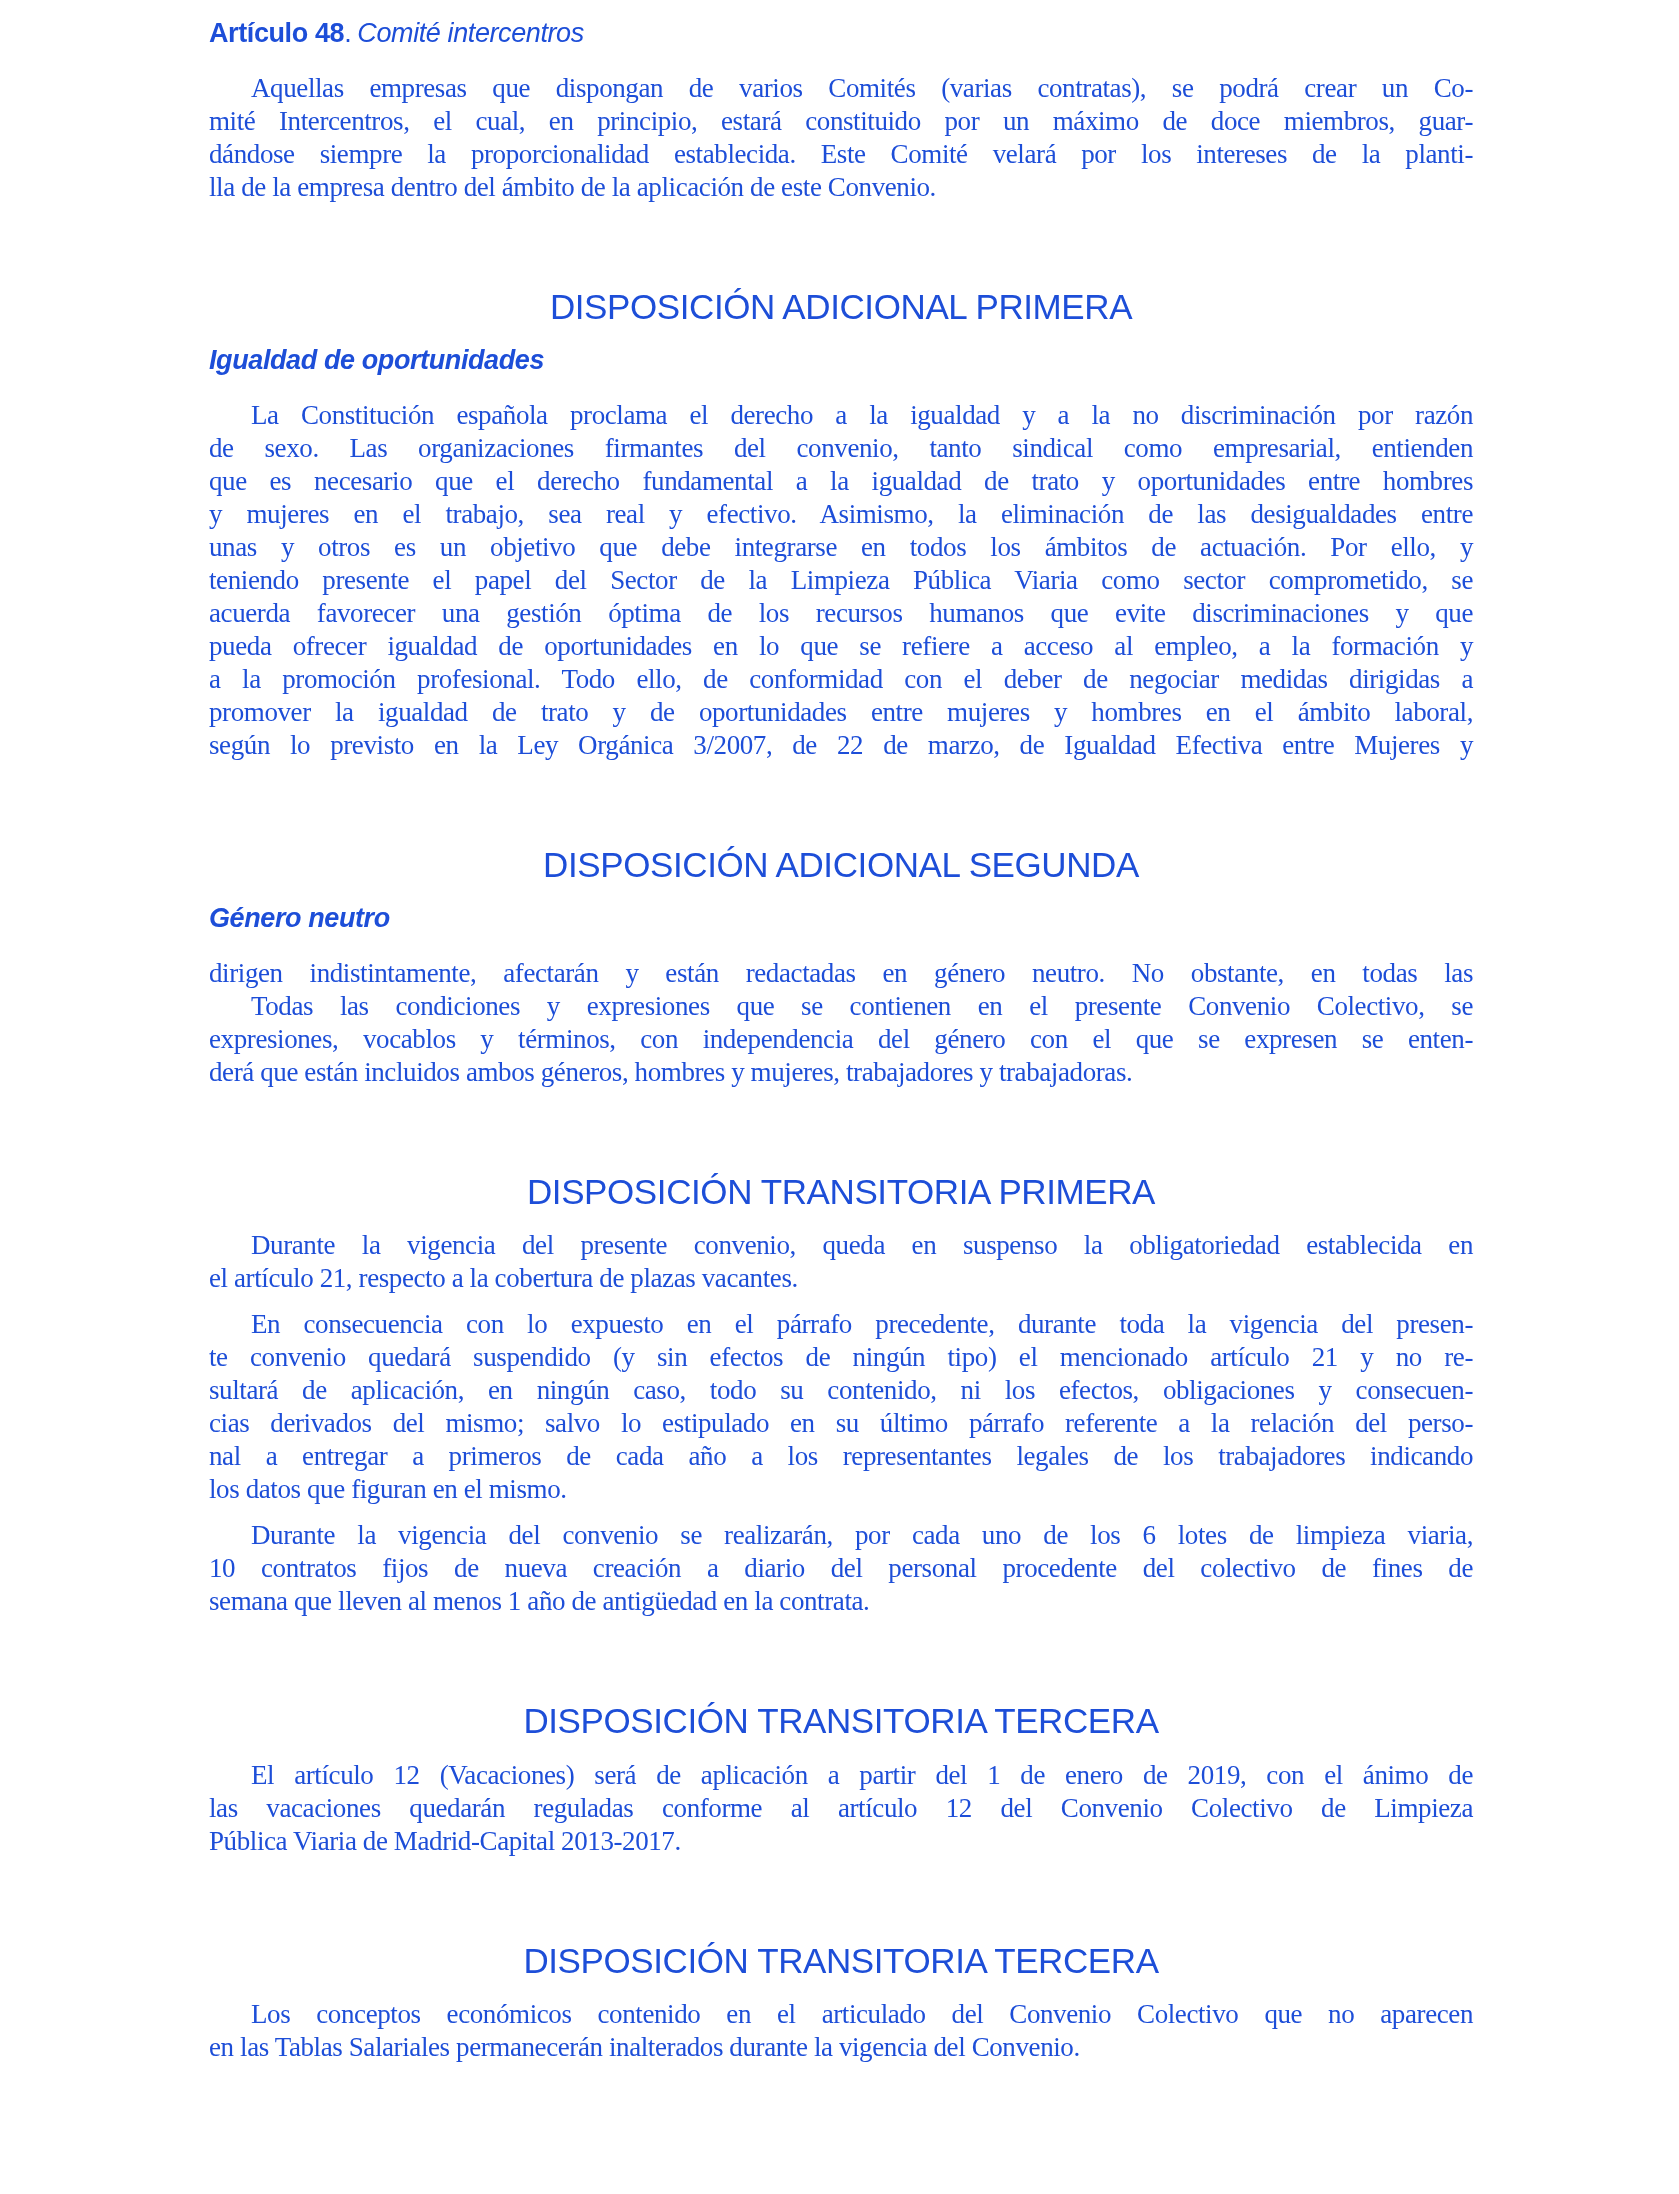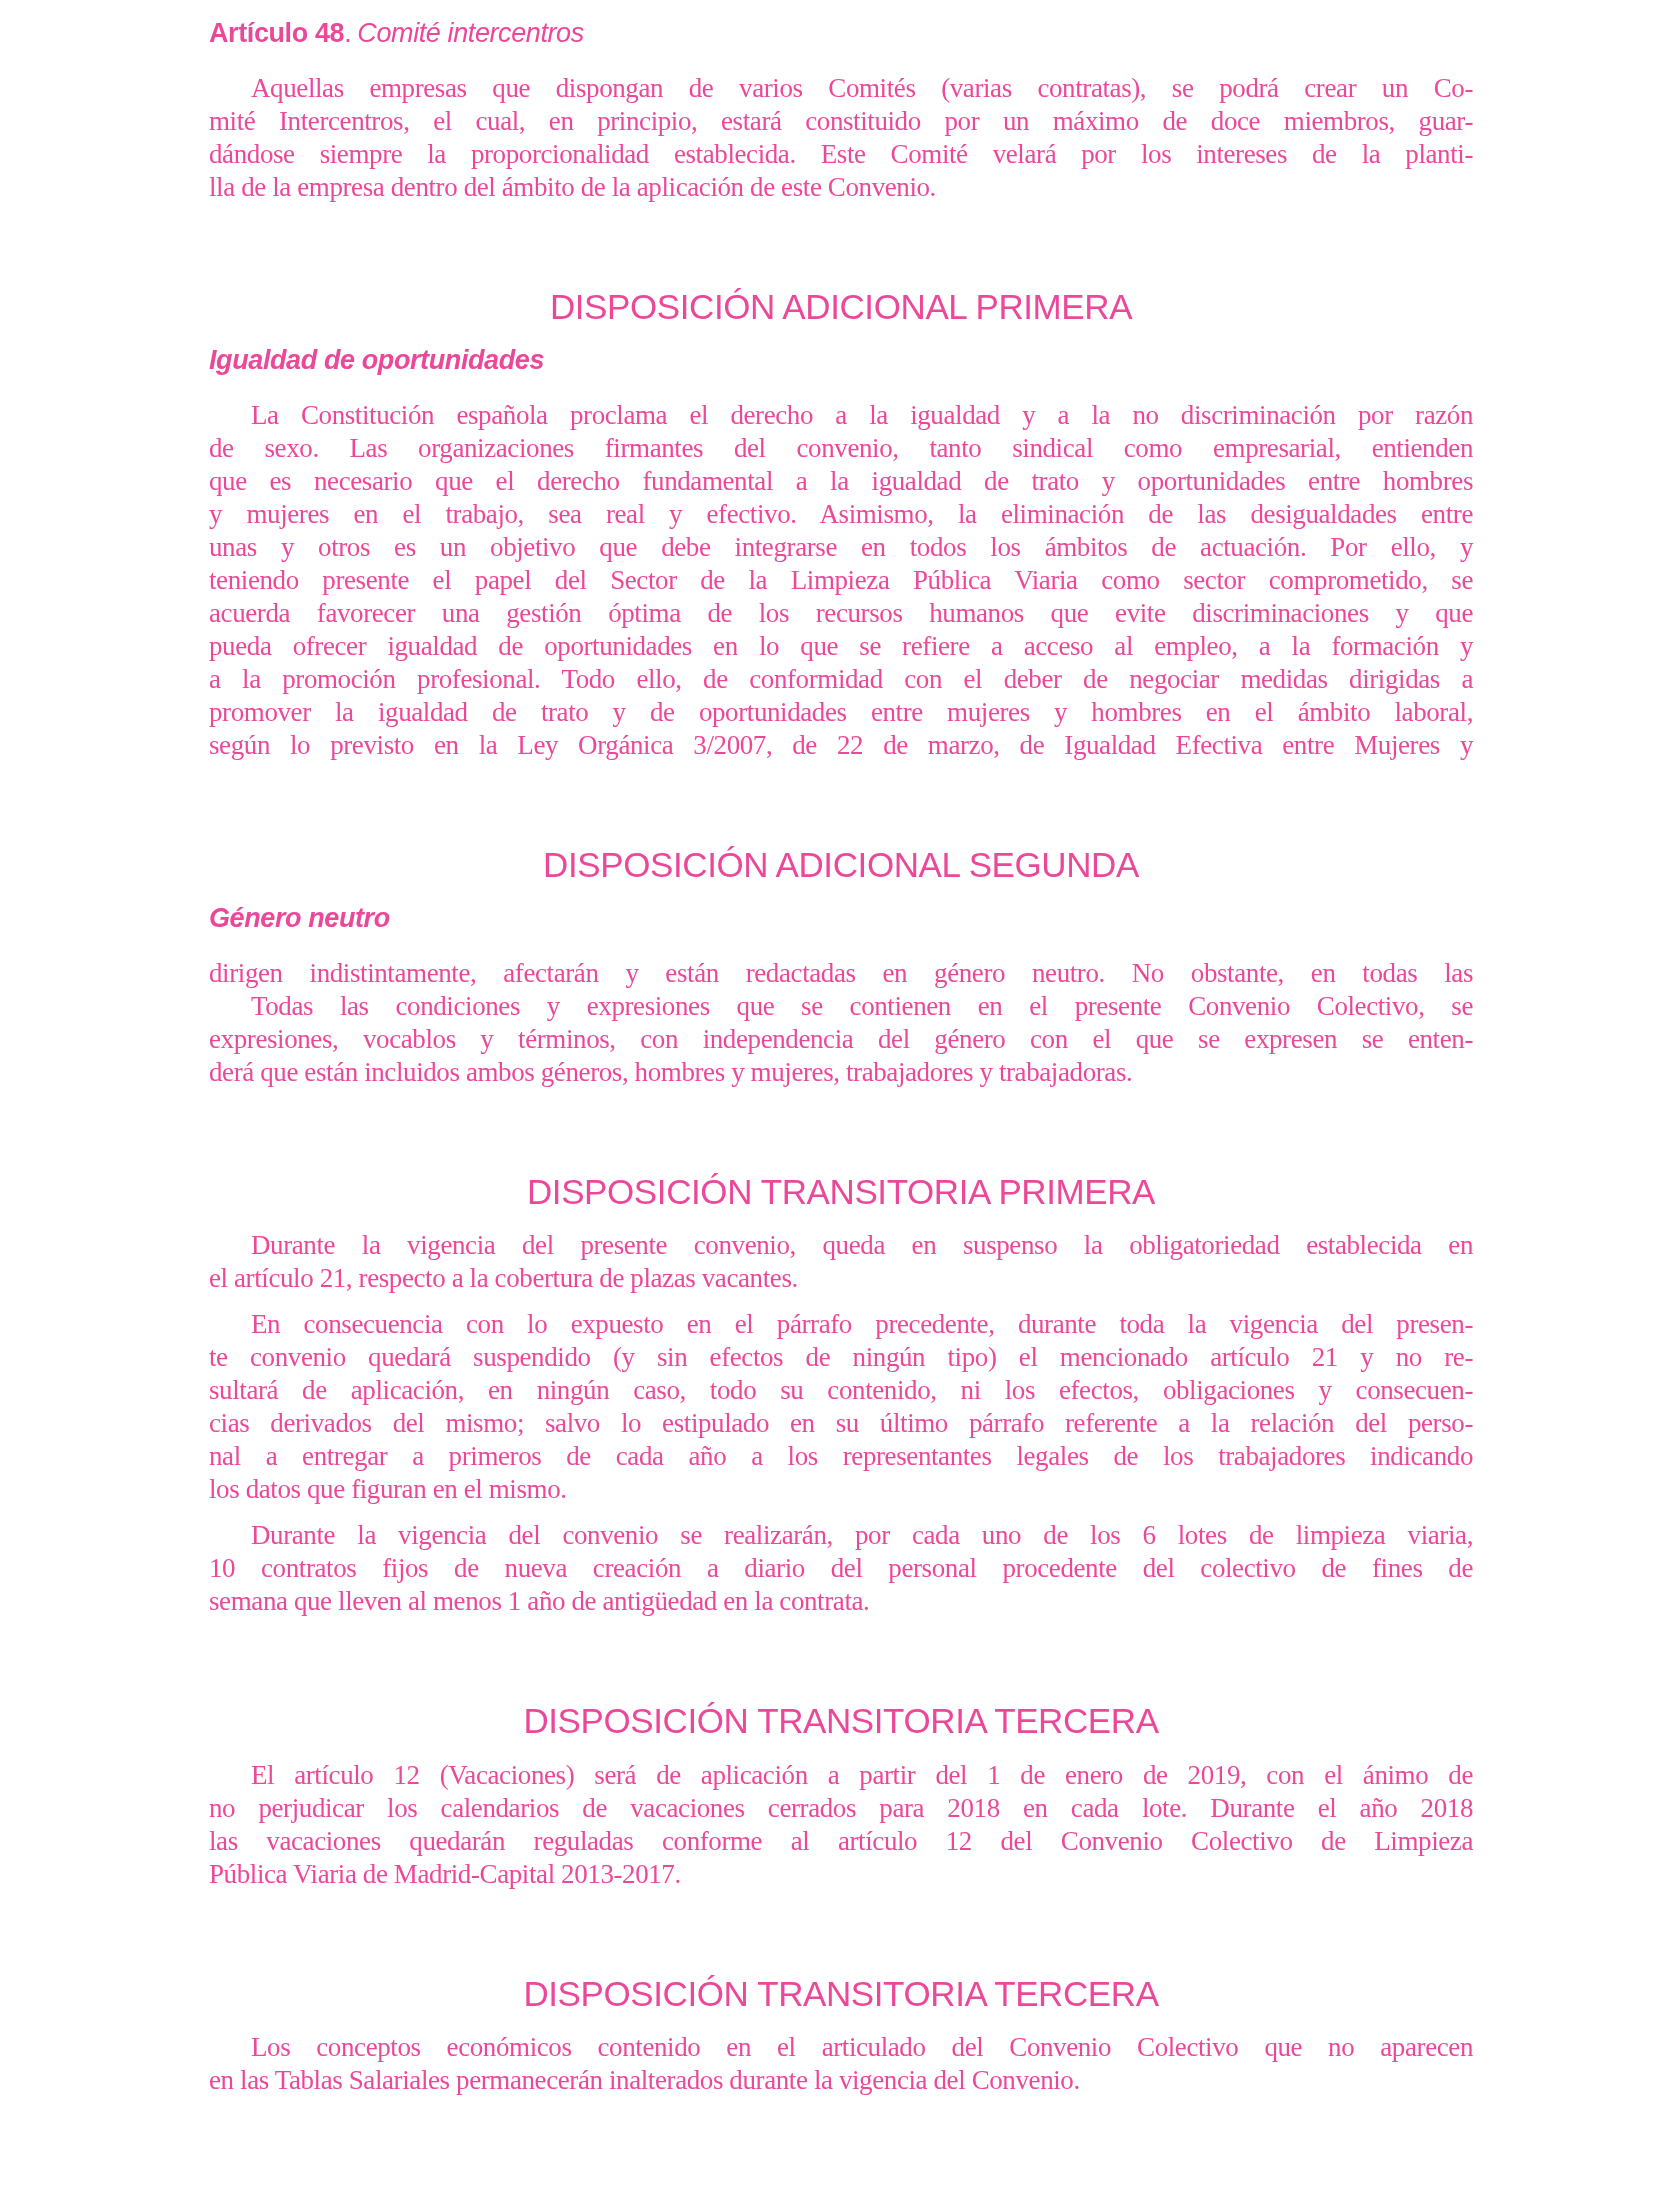--- a/index.html
+++ b/index.html
@@ -7,21 +7,21 @@
     padding: 0;
     background: #ffffff;
   }
   .page {
     position: relative;
     width: 1679px;
     height: 2194px;
     box-sizing: border-box;
     padding: 17px 206px 8px 209px;
     background: #ffffff;
-    color: #ec4899;
+    color: #1d4ed8;
     font-family: "Liberation Sans", sans-serif;
     font-size: 27px;
     line-height: 33px;
     letter-spacing: -0.4px;
     overflow: hidden;
   }
   .article-heading {
     margin: 0;
     font-size: 27px;
     font-weight: 400;
@@ -99,21 +99,20 @@
       <div class="line lastline">los datos que figuran en el mismo.</div>
     </div>
     <div class="block-paragraph">
       <div class="line first just">Durante la vigencia del convenio se realizarán, por cada uno de los 6 lotes de limpieza viaria,</div>
       <div class="line just">10 contratos fijos de nueva creación a diario del personal procedente del colectivo de fines de</div>
       <div class="line lastline">semana que lleven al menos 1 año de antigüedad en la contrata.</div>
     </div>
     <h3 class="block-heading">DISPOSICIÓN TRANSITORIA TERCERA</h3>
     <div class="block-paragraph">
       <div class="line first just">El artículo 12 (Vacaciones) será de aplicación a partir del 1 de enero de 2019, con el ánimo de</div>
-      <div class="line just">no perjudicar los calendarios de vacaciones cerrados para 2018 en cada lote. Durante el año 2018</div>
       <div class="line just">las vacaciones quedarán reguladas conforme al artículo 12 del Convenio Colectivo de Limpieza</div>
       <div class="line lastline">Pública Viaria de Madrid-Capital 2013-2017.</div>
     </div>
     <h3 class="block-heading">DISPOSICIÓN TRANSITORIA TERCERA</h3>
     <div class="block-paragraph">
       <div class="line first just">Los conceptos económicos contenido en el articulado del Convenio Colectivo que no aparecen</div>
       <div class="line lastline">en las Tablas Salariales permanecerán inalterados durante la vigencia del Convenio.</div>
     </div>
   </main>
 

